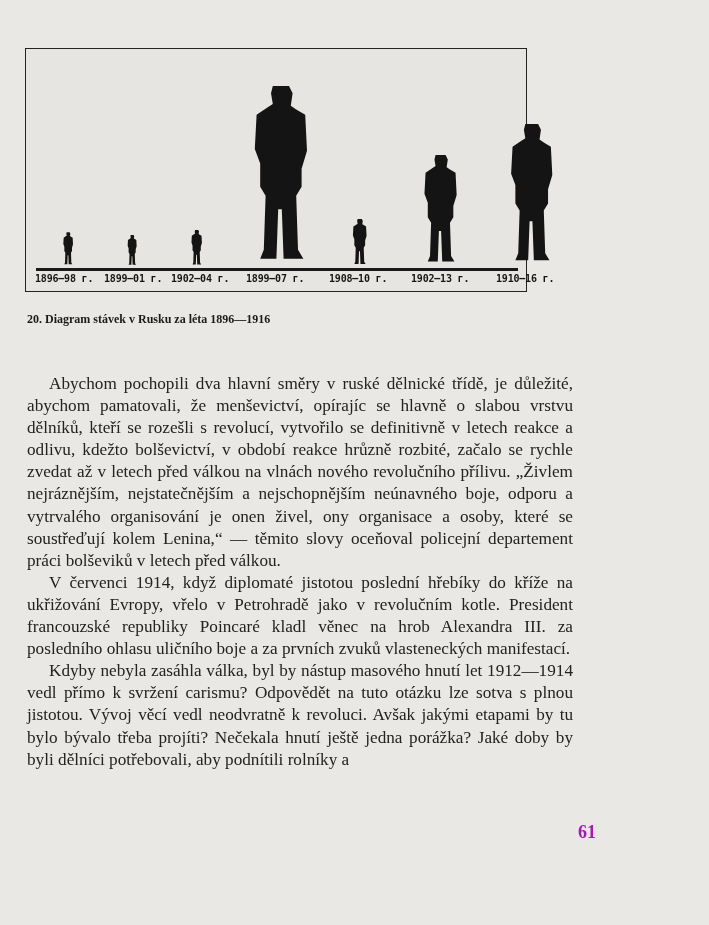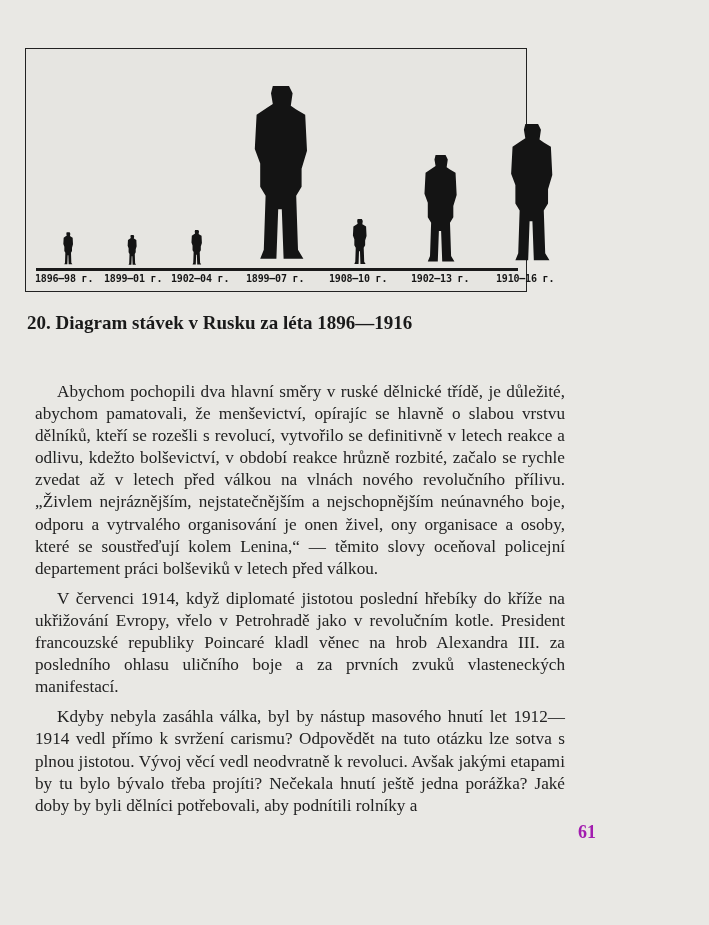--- a/index.html
+++ b/index.html
@@ -39,34 +39,34 @@
       font-size: 10px;
       color: #151515;
       white-space: nowrap;
       letter-spacing: -0.2px;
     }
     .caption {
       position: absolute;
       left: 27px; top: 312px;
       font-family: "Liberation Serif", "DejaVu Serif", serif;
       font-weight: bold;
-      font-size: 19px;
+      font-size: 12px;
       color: #1a1a1a;
     }
     .body-text {
       position: absolute;
       left: 27px; top: 373px;
       width: 546px;
       font-family: "Liberation Serif", "DejaVu Serif", serif;
       font-size: 17.2px;
       line-height: 22.1px;
       text-align: justify;
       color: #222;
     }
-    .body-text p { margin: 8px; text-indent: 22px; }
+    .body-text p { margin: 0; text-indent: 22px; }
     .page-number {
       position: absolute;
       left: 578px; top: 822px;
       font-family: "Liberation Serif", "DejaVu Serif", serif;
       font-weight: bold;
       font-size: 18px;
       color: #a21caf;
     }
   </style>
 </head>

